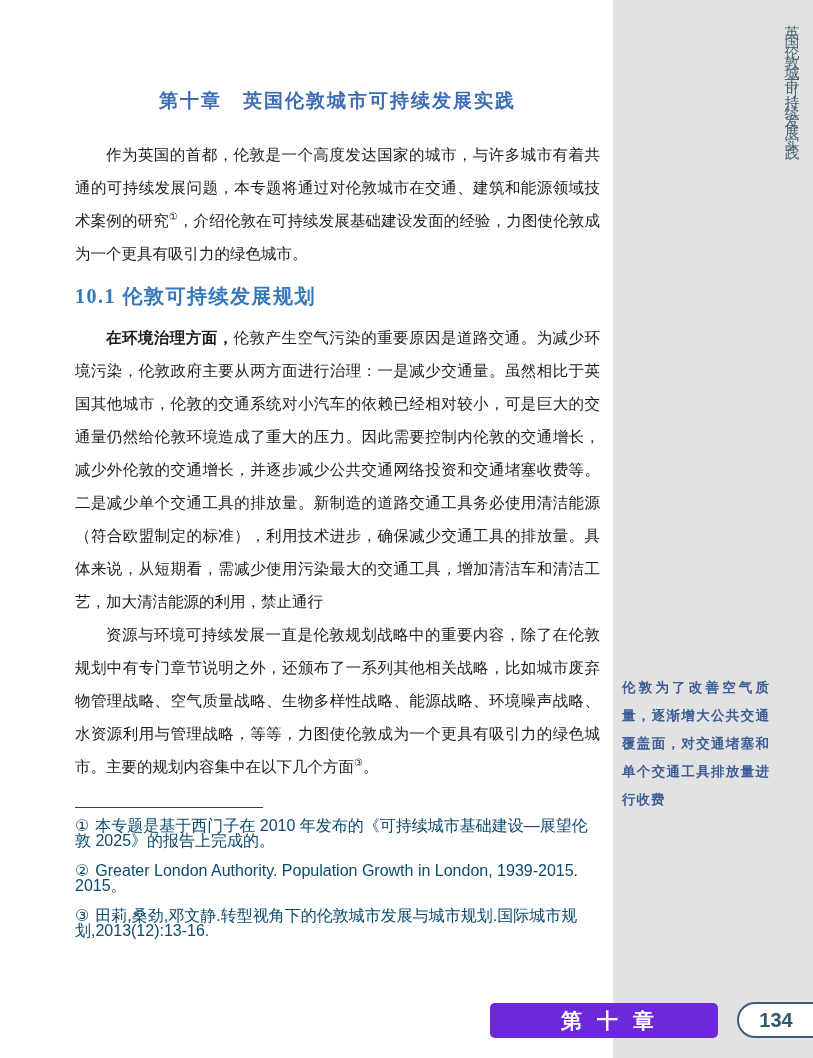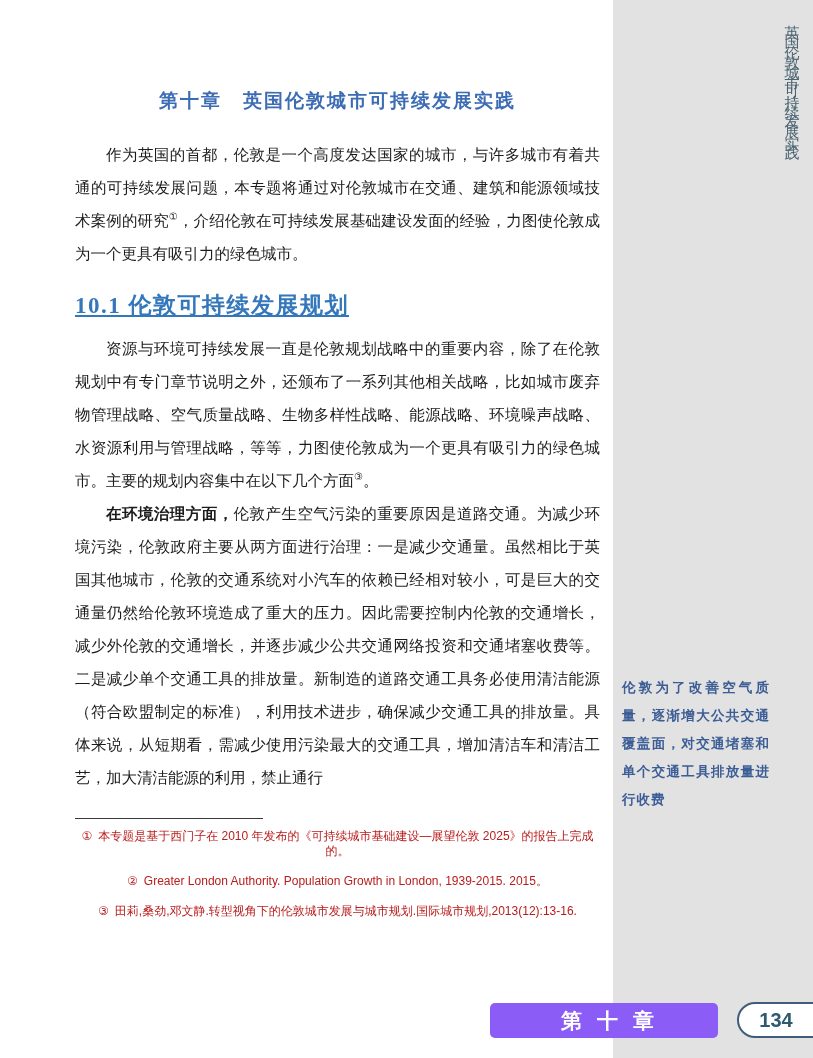--- a/index.html
+++ b/index.html
@@ -62,51 +62,49 @@
     text-align: justify;
     text-indent: 2em;
     color: #1c1c1c;
   }
   p.body sup {
     font-size: 10px;
     vertical-align: super;
     line-height: 0;
   }
   .section-heading {
-    font-size: 23px;
+    font-size: 20px;
     font-weight: bold;
     color: #3478bb;
     letter-spacing: 1.5px;
-    margin: 20px 0 11px 0;
-    text-decoration: underline;
+    margin: 13px 0 11px 0;
   }
   .lead-bold { font-weight: bold; }
   
   .footnotes { margin-top: 24px; }
   .footnote-divider {
     width: 188px;
     border: none;
     border-top: 1.5px solid #3a3a3a;
     margin: 0 0 10px 0;
   }
   .footnote {
     font-family: "Liberation Sans", "DejaVu Sans", sans-serif;
-    font-size: 12px;
+    font-size: 16px;
     line-height: 15px;
     margin-bottom: 15px;
-    color: #b91c1c;
-    text-align: center;
+    color: #0c4a6e;
   }
   .footnote .fn-marker { margin-right: 6px; }
   
   .chapter-tab {
     position: absolute;
     left: 490px; top: 1003px;
     width: 228px; height: 35px;
-    background: #8b5cf6;
+    background: #6d28d9;
     border-radius: 5px;
     display: flex;
     align-items: center;
     justify-content: center;
     color: #ffffff;
     font-size: 21px;
     font-weight: bold;
     letter-spacing: 15px;
     text-indent: 15px;
     font-family: "Liberation Sans", "DejaVu Sans", sans-serif;
@@ -141,23 +139,23 @@
 
   <div class="content">
 
     <h1 class="chapter-title">第十章　英国伦敦城市可持续发展实践</h1>
 
     <p class="body"><span>作为英国的首都，伦敦是一个高度发达国家的城市，与许多城市有着共通的可持续发展问题，本专题将通过对伦敦城市在交通、建筑和能源领域技术案例的研究</span><sup>①</sup><span>，介绍伦敦在可持续发展基础建设发面的经验，力图使伦敦成为一个更具有吸引力的绿色城市。</span></p>
 
     <h2 class="section-heading">10.1 伦敦可持续发展规划</h2>
 
 
+    <p class="body"><span class="lead-bold">在环境治理方面，</span><span>伦敦产生空气污染的重要原因是道路交通。为减少环境污染，伦敦政府主要从两方面进行治理：一是减少交通量。虽然相比于英国其他城市，伦敦的交通系统对小汽车的依赖已经相对较小，可是巨大的交通量仍然给伦敦环境造成了重大的压力。因此需要控制内伦敦的交通增长，减少外伦敦的交通增长，并逐步减少公共交通网络投资和交通堵塞收费等。二是减少单个交通工具的排放量。新制造的道路交通工具务必使用清洁能源（符合欧盟制定的标准），利用技术进步，确保减少交通工具的排放量。具体来说，从短期看，需减少使用污染最大的交通工具，增加清洁车和清洁工艺，加大清洁能源的利用，禁止通行</span></p>
+
     <p class="body"><span>资源与环境可持续发展一直是伦敦规划战略中的重要内容，除了在伦敦规划中有专门章节说明之外，还颁布了一系列其他相关战略，比如城市废弃物管理战略、空气质量战略、生物多样性战略、能源战略、环境噪声战略、水资源利用与管理战略，等等，力图使伦敦成为一个更具有吸引力的绿色城市。主要的规划内容集中在以下几个方面</span><sup>③</sup><span>。</span></p>
-
-    <p class="body"><span class="lead-bold">在环境治理方面，</span><span>伦敦产生空气污染的重要原因是道路交通。为减少环境污染，伦敦政府主要从两方面进行治理：一是减少交通量。虽然相比于英国其他城市，伦敦的交通系统对小汽车的依赖已经相对较小，可是巨大的交通量仍然给伦敦环境造成了重大的压力。因此需要控制内伦敦的交通增长，减少外伦敦的交通增长，并逐步减少公共交通网络投资和交通堵塞收费等。二是减少单个交通工具的排放量。新制造的道路交通工具务必使用清洁能源（符合欧盟制定的标准），利用技术进步，确保减少交通工具的排放量。具体来说，从短期看，需减少使用污染最大的交通工具，增加清洁车和清洁工艺，加大清洁能源的利用，禁止通行</span></p>
 
     <div class="footnotes">
       <hr class="footnote-divider">
       <div class="footnote"><span class="fn-marker">①</span><span>本专题是基于西门子在 2010 年发布的《可持续城市基础建设—展望伦敦 2025》的报告上完成的。</span></div>
       <div class="footnote"><span class="fn-marker">②</span><span>Greater London Authority. Population Growth in London, 1939-2015. 2015。</span></div>
       <div class="footnote"><span class="fn-marker">③</span><span>田莉,桑劲,邓文静.转型视角下的伦敦城市发展与城市规划.国际城市规划,2013(12):13-16.</span></div>
     </div>
 
   </div>
 

